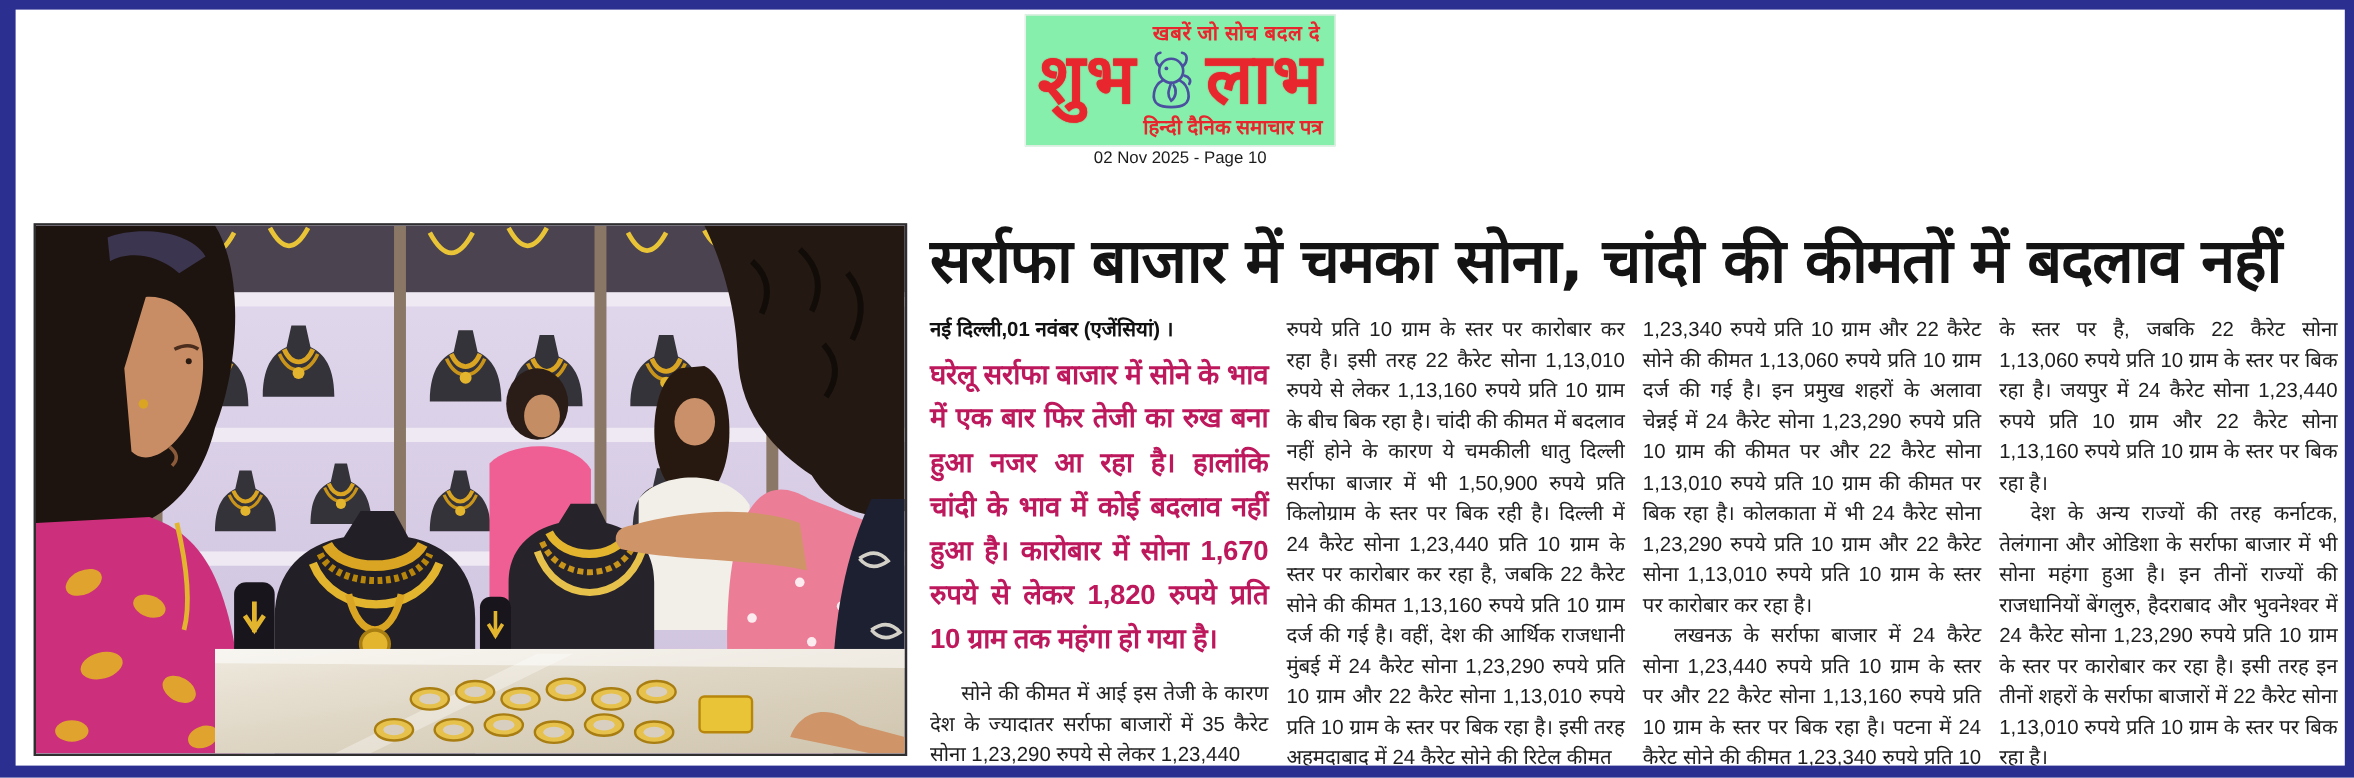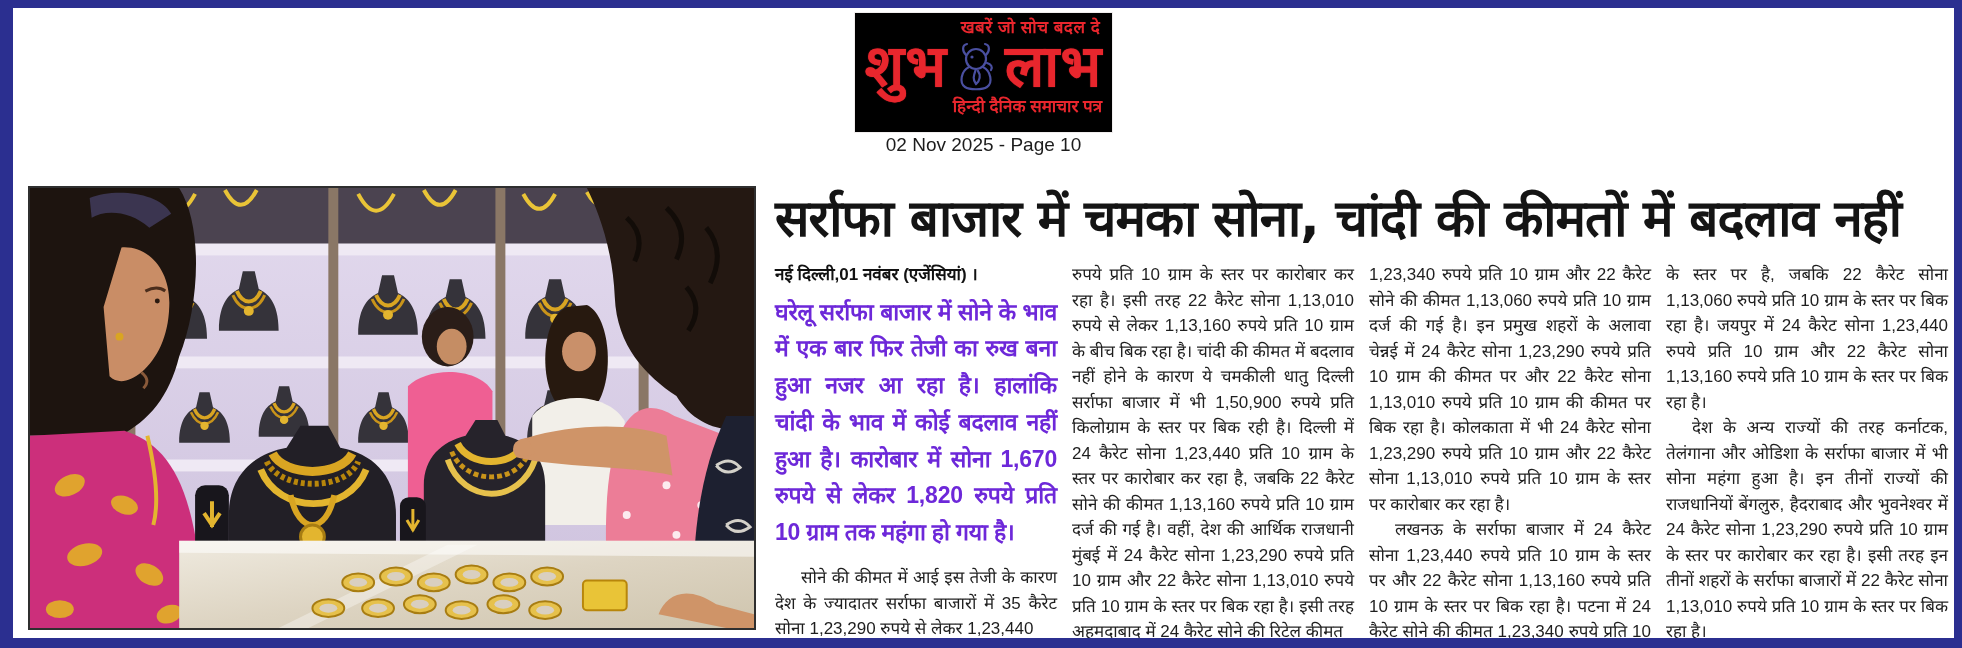--- a/index.html
+++ b/index.html
@@ -9,59 +9,59 @@
     background:#2b2f90;
   }
   .page {
     position:absolute; top:8px; left:13px; right:8px; bottom:10px;
     background:#ffffff; overflow:hidden;
   }
 
   
   .masthead { position:absolute; top:0; left:0; width:100%; text-align:center; }
   .logo-box {
-    display:inline-block; margin-top:4px; padding:2px 10px 15px 10px;
-    border:1px solid #f0eded; background:#000000;
+    display:inline-block; margin-top:4px; padding:2px 10px 4px 10px;
+    border:1px solid #f0eded; background:#86efac;
   }
   .tagline {
     color:#e8262d; font-weight:bold; font-size:17px; letter-spacing:.5px;
     text-align:right; padding-right:2px;
   }
   .logo-row { display:flex; align-items:center; justify-content:center; gap:4px; margin-top:-2px; }
   .logo-word {
     color:#e8262d; font-weight:800; font-size:58px; line-height:60px;
     font-family:"DejaVu Sans", sans-serif; letter-spacing:1px;
     text-shadow:0 0 1px #e8262d;
   }
   .ganesh { width:50px; height:58px; }
   .logo-sub {
     color:#e8262d; font-weight:bold; font-size:17px; text-align:right; margin-top:-2px;
   }
   .site-line { font-size:19px; color:#1c1c1c; margin-top:8px; }
-  .date-line { font-size:19px; color:#1c1c1c; margin-top:1px; }
+  .date-line { font-size:14px; color:#1c1c1c; margin-top:1px; }
 
   
   .photo {
     position:absolute; left:15px; top:178px; width:728px; height:444px;
     border:2px solid #2f2f2f; overflow:hidden; background:#d9cfe6;
   }
   .photo svg { display:block; width:100%; height:100%; }
 
   
   .article { position:absolute; left:762px; top:182px; width:1175px; }
   .headline {
     font-family:"DejaVu Sans", sans-serif;
     font-weight:700; color:#141414; font-size:51px; line-height:58px;
     letter-spacing:-1px; white-space:nowrap; 
   }
   .cols { display:flex; gap:15px; margin-top:14px; }
   .col { width:282px; font-size:17px; line-height:1.5; color:#1e1e1e; text-align:justify; }
   .dateline { font-weight:bold; font-size:17px; text-align:left; margin-bottom:6px; color:#111; }
   .lead {
-    font-weight:bold; font-size:23px; line-height:1.6; color:#6d28d9;
+    font-weight:bold; font-size:23px; line-height:1.6; color:#be185d;
     letter-spacing:-0.2px; margin-bottom:14px;
   }
   .para { margin:0; }
   .para.indent { text-indent:26px; }
 </style>
 </head>
 <body>
 
 <div class="page">
 

